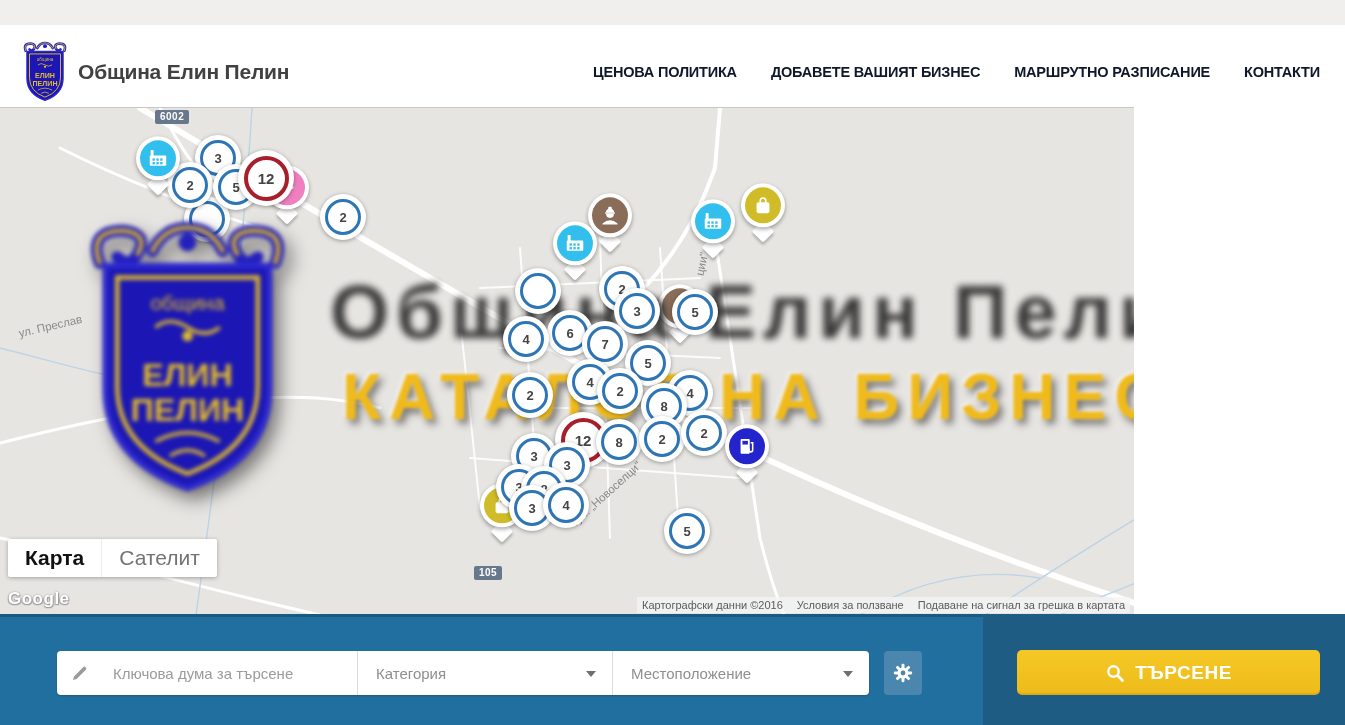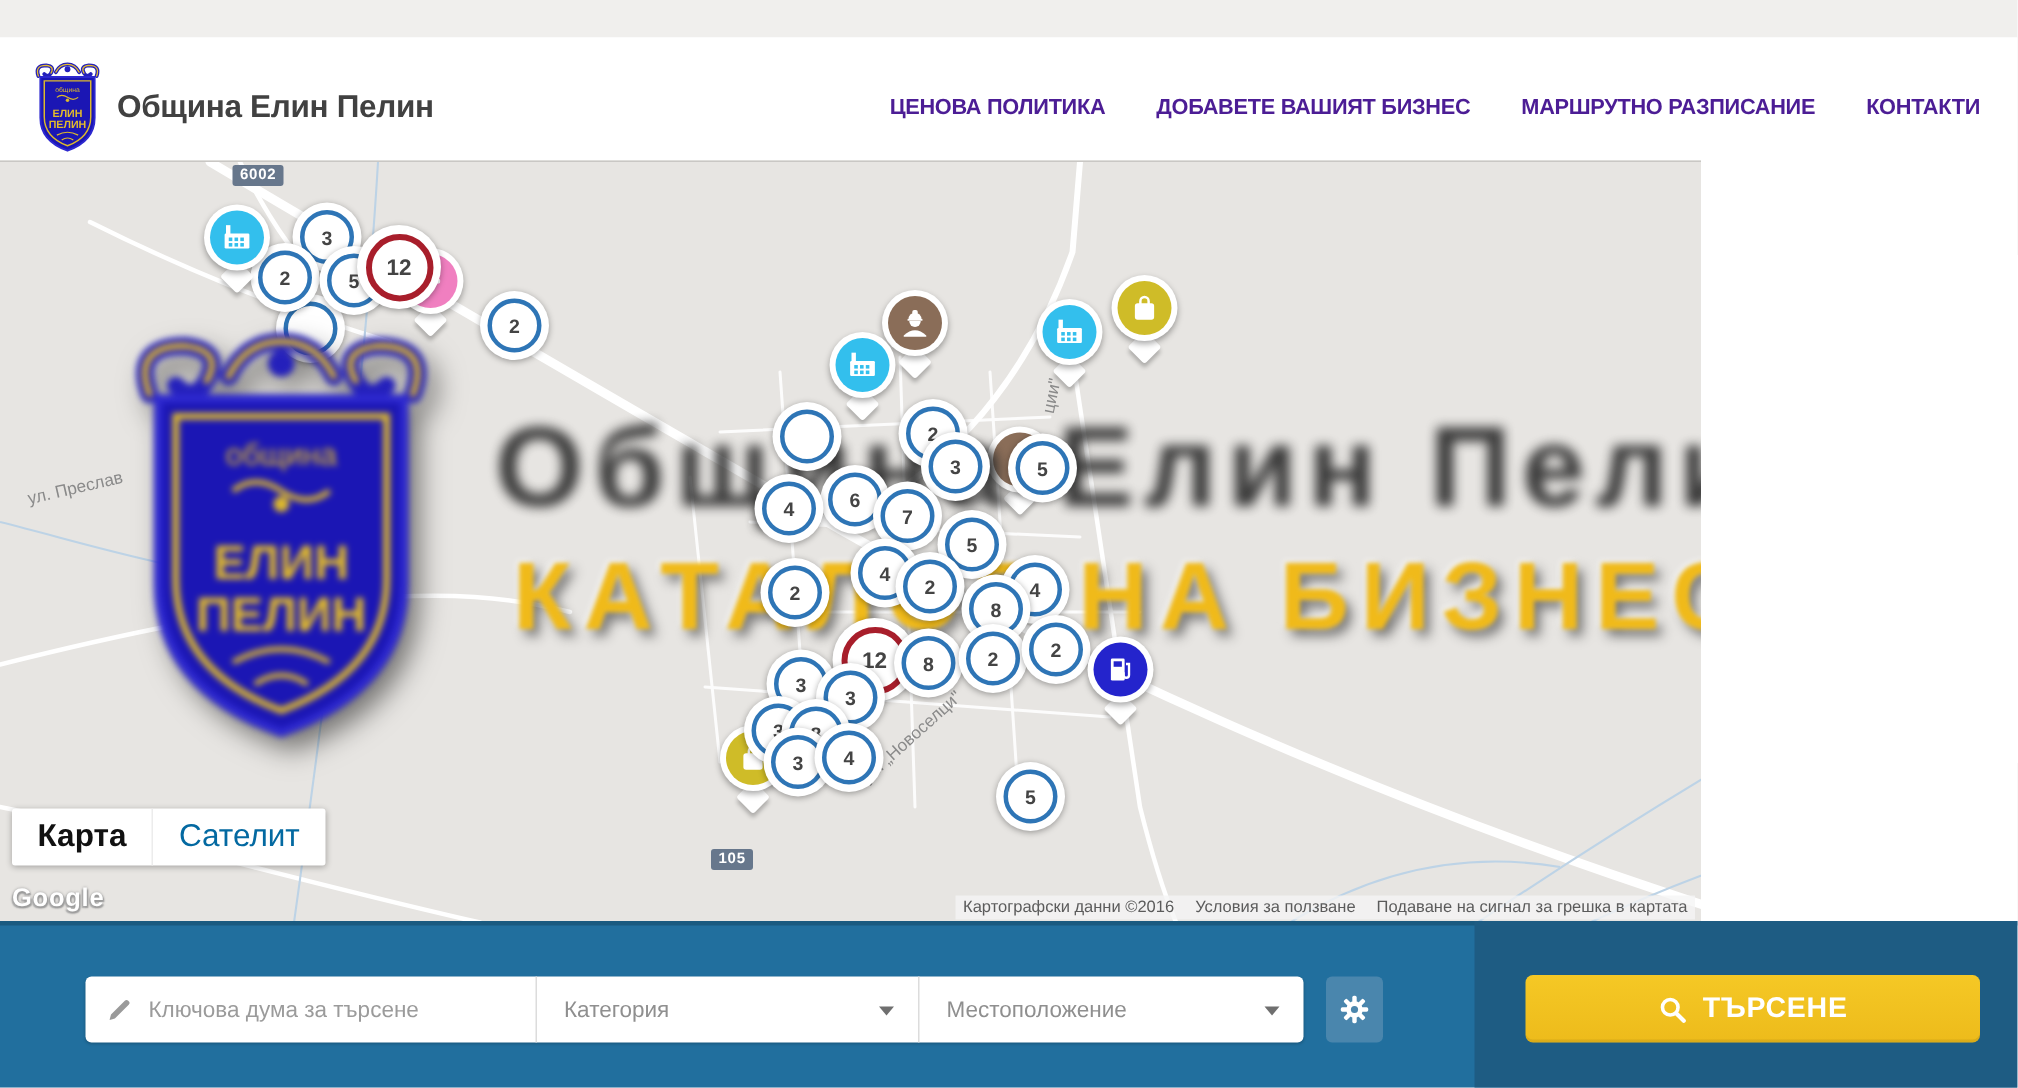--- a/index.html
+++ b/index.html
@@ -7,21 +7,21 @@
 
   
   .top-strip { height:25px; background:#f0efed; }
   header { position:relative; height:82px; background:#fff; display:flex; align-items:center; padding:12px 25px 0 22px; }
   .brand { display:flex; align-items:center; gap:10px; }
   .brand-crest { width:46px; height:62px; }
   .brand-text { line-height:1.15; }
   .brand-title { font-size:21px; font-weight:700; color:#414141; letter-spacing:-0.2px; }
   .brand-sub { font-size:17px; font-weight:700; color:#e9b41c; letter-spacing:0.2px; }
   nav { margin-left:auto; display:flex; gap:34px; }
-  nav a { text-decoration:none; font-size:14.5px; font-weight:700; color:#4c1d95; letter-spacing:-0.2px; white-space:nowrap; }
+  nav a { text-decoration:none; font-size:14.5px; font-weight:700; color:#0f172a; letter-spacing:-0.2px; white-space:nowrap; }
 
   
   .map { position:relative; width:1134px; height:507px; background:#e7e5e2; border-top:1px solid #c9c7c4; overflow:hidden; }
   .roads { position:absolute; inset:0; z-index:0; }
 
   .road-badge { position:absolute; z-index:1; background:#67778c; color:#fff; font-size:10px; font-weight:700; padding:1px 5px 2px; border-radius:2px; letter-spacing:.5px; }
   .street-label { position:absolute; z-index:1; color:#8a8a8a; font-size:11.5px; white-space:nowrap; }
 
   
   .wm-crest { position:absolute; left:85px; top:110px; width:205px; height:283px; z-index:2;
@@ -52,21 +52,21 @@
   .pin .head .disc { width:36px; height:36px; border-radius:50%; display:flex; align-items:center; justify-content:center; }
   .pin .tail { position:absolute; left:50%; top:40px; width:16px; height:16px; background:#fff;
                transform:translateX(-50%) rotate(45deg); border-radius:2px;
                box-shadow:2px 2px 3px rgba(0,0,0,.25); z-index:-1; }
 
   
   .maptype { position:absolute; left:8px; top:431px; z-index:6; display:flex; background:#fff; border-radius:2px;
              box-shadow:0 1px 4px rgba(0,0,0,.3); height:38px; }
   .maptype .btn { display:flex; align-items:center; padding:0 17px; font-size:21px; cursor:pointer; }
   .maptype .btn.active { font-weight:700; color:#111; }
-  .maptype .btn.inactive { color:#0369a1; border-left:1px solid #ececec; }
+  .maptype .btn.inactive { color:#737373; border-left:1px solid #ececec; }
 
   .sq-btn { position:absolute; z-index:6; background:#fff; border-radius:2px; box-shadow:0 1px 4px rgba(0,0,0,.3);
             display:flex; align-items:center; justify-content:center; cursor:pointer; }
   .lock-btn { left:1306px; top:257px; width:30px; height:32px; }
   .pegman-btn { left:1295px; top:328px; width:40px; height:44px; }
   .zoomctl { position:absolute; left:1295px; top:400px; width:40px; height:81px; z-index:6; background:#fff;
              border-radius:2px; box-shadow:0 1px 4px rgba(0,0,0,.3); display:flex; flex-direction:column; }
   .zoomctl .zbtn { flex:1; display:flex; align-items:center; justify-content:center; font-size:24px; font-weight:700; color:#666; cursor:pointer; }
   .zoomctl .zdiv { height:1px; background:#e6e6e6; margin:0 7px; }
 
@@ -75,21 +75,21 @@
   .attribution { position:absolute; right:4px; top:489px; z-index:6; display:flex; gap:14px; font-size:11px; color:#5b5b5b;
                  background:rgba(245,245,245,.78); padding:2px 5px; }
   .attribution a { color:#5b5b5b; text-decoration:none; }
 
   
   .searchbar { position:relative; width:1345px; height:113px; background:#216f9e; border-top:3px solid #1a5a80; }
   .searchbar .dark { position:absolute; right:0; top:-3px; bottom:0; width:362px; background:#1e5c83; }
   .fields { position:absolute; left:57px; top:34px; height:44px; width:812px; background:#fff; border-radius:4px;
             display:flex; align-items:stretch; box-shadow:0 1px 2px rgba(0,0,0,.2); }
   .f-sec { display:flex; align-items:center; position:relative; }
-  .f-kw { width:300px; padding:0 10px 0 14px; gap:10px; }
+  .f-kw { width:300px; padding:0 10px 0 14px; gap:24px; }
   .f-kw input { border:none; outline:none; flex:1; font-size:15px; color:#444; font-family:inherit; }
   .f-kw input::placeholder { color:#9b9b9b; }
   .f-dd { border-left:1px solid #dcdcdc; padding:0 18px; font-size:15px; color:#8f8f8f; cursor:pointer; }
   .f-cat { width:255px; } .f-loc { width:257px; }
   .caret { position:absolute; right:16px; top:50%; margin-top:-2px; width:0; height:0;
            border-left:5px solid transparent; border-right:5px solid transparent; border-top:6px solid #6f6f6f; }
   .gear-btn { position:absolute; left:884px; top:34px; width:38px; height:44px; background:#4a86ad; border:none;
               border-radius:4px; display:flex; align-items:center; justify-content:center; cursor:pointer; }
   .search-btn { position:absolute; left:1017px; top:33px; width:303px; height:45px; border:none; border-radius:5px;
                 background:linear-gradient(#f5c825,#edbb1b); color:#fff; font-size:19px; font-weight:700;

